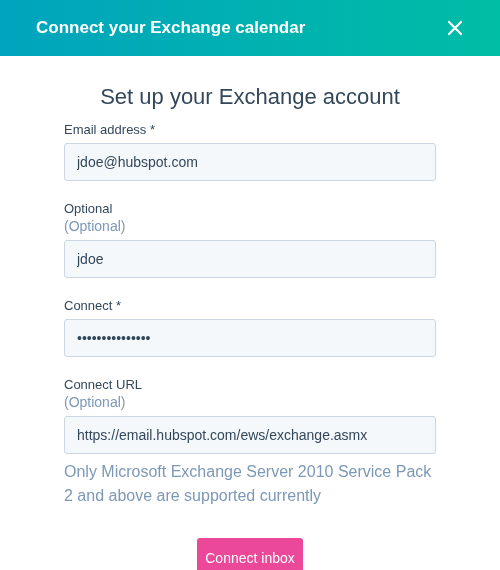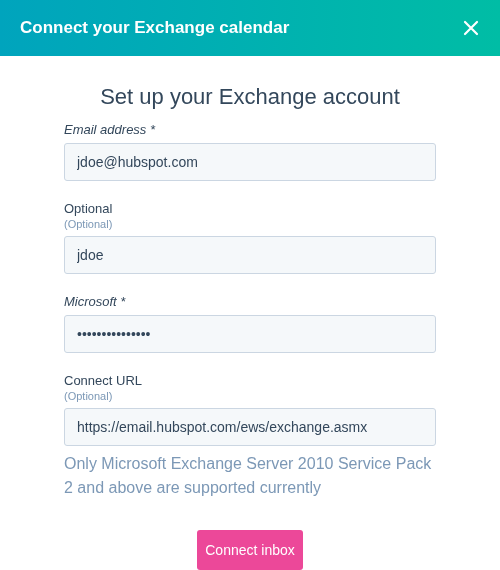--- a/index.html
+++ b/index.html
@@ -10,21 +10,21 @@
     body {
       font-family: -apple-system, BlinkMacSystemFont, "Segoe UI", Helvetica, Arial, sans-serif;
       background: #fff;
       width: 500px;
       height: 570px;
       overflow: hidden;
     }
     .header {
       background: linear-gradient(90deg, #00a4bd 0%, #00bda5 100%);
       color: #fff;
-      padding: 18px 20px;
+      padding: 18px 36px;
       display: flex;
       justify-content: space-between;
       align-items: center;
       text-align: right;
     }
     .header-title {
       font-size: 17px;
       font-weight: 600;
     }
     .close-icon {
@@ -49,28 +49,27 @@
       margin-bottom: 20px;
     }
     .field-label {
       font-size: 13px;
       color: #33475b;
       font-weight: 500;
       display: block;
       margin-bottom: 2px;
     }
     .field-optional {
-      font-size: 11px;
+      font-size: 14px;
       color: #7c98b6;
       display: block;
       margin-bottom: 6px;
     }
     .field-label-only {
       margin-bottom: 6px;
-      font-style: italic;
     }
     .text-input {
       width: 100%;
       padding: 10px 12px;
       font-size: 14px;
       color: #33475b;
       background: #f5f8fa;
       border: 1px solid #cbd6e2;
       border-radius: 3px;
       outline: none;
@@ -116,21 +115,21 @@
     <input type="text" class="text-input" value="jdoe@hubspot.com" style="">
   </div>
 
   <div class="field">
     <label class="field-label">Optional</label>
     <span class="field-optional">(Optional)</span>
     <input type="text" class="text-input" value="jdoe" style="">
   </div>
 
   <div class="field">
-    <label class="field-label field-label-only">Microsoft *</label>
+    <label class="field-label field-label-only">Connect *</label>
     <input type="password" class="text-input" value="•••••••••••••••" style="">
   </div>
 
   <div class="field">
     <label class="field-label">Connect URL</label>
     <span class="field-optional">(Optional)</span>
     <input type="text" class="text-input" value="https://email.hubspot.com/ews/exchange.asmx" style="">
     <div class="helper-text">Only Microsoft Exchange Server 2010 Service Pack 2 and above are supported currently</div>
   </div>
 

